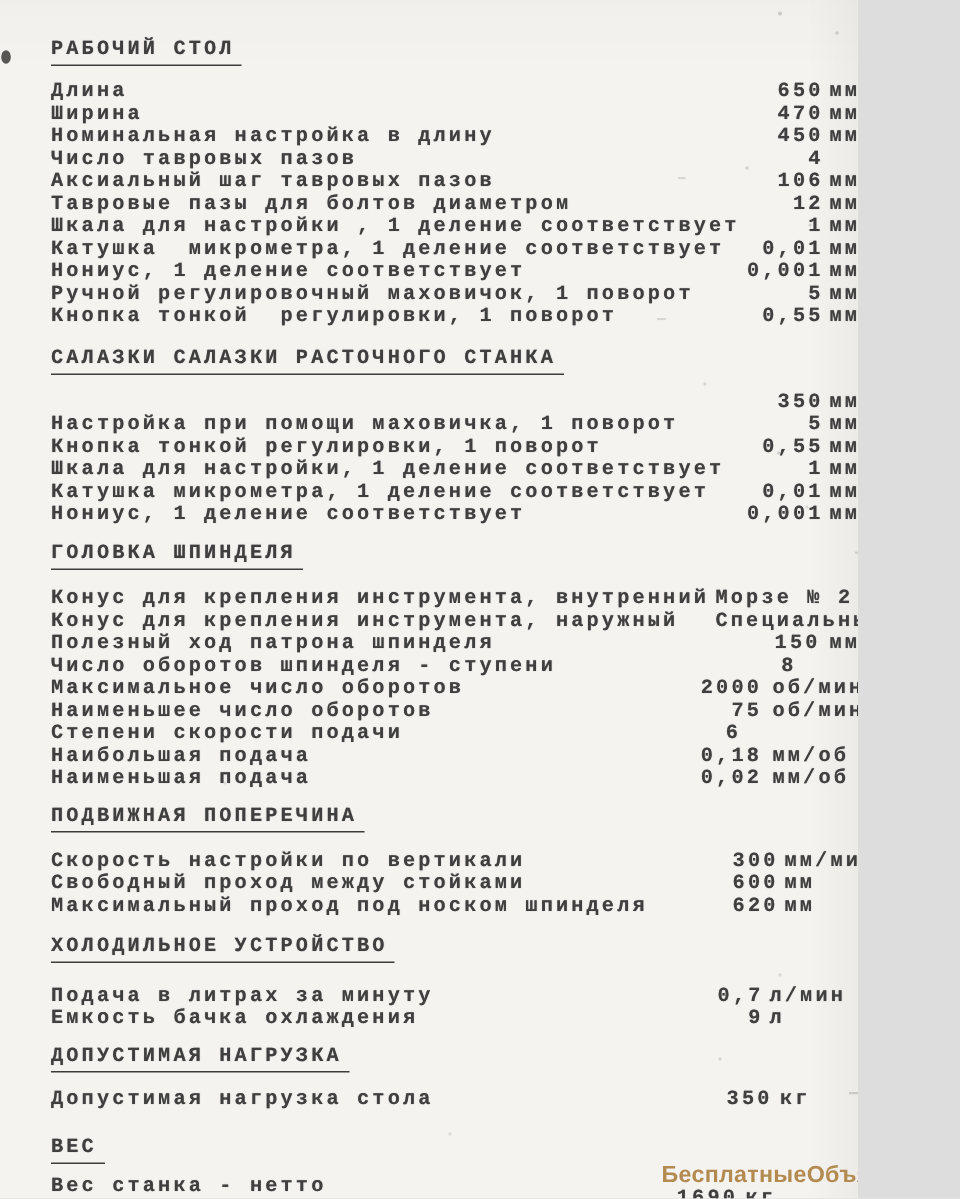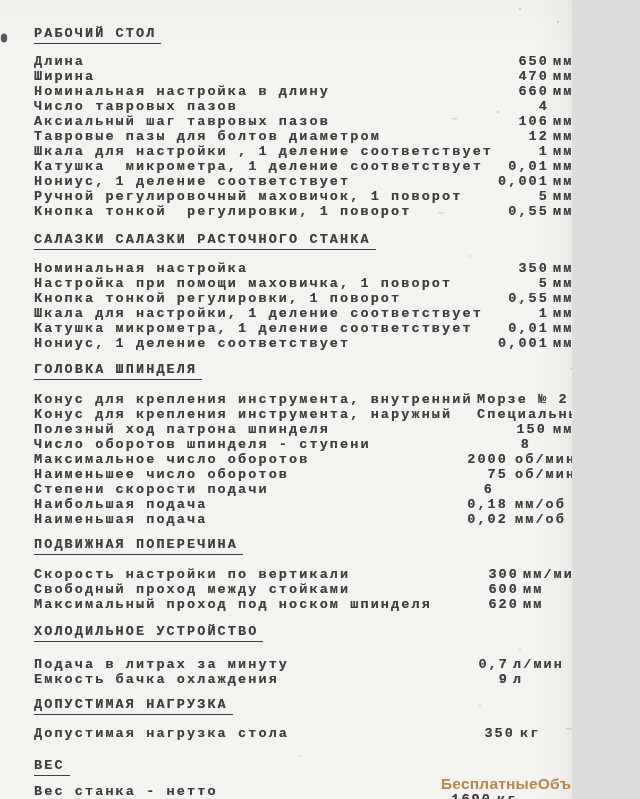--- a/index.html
+++ b/index.html
@@ -57,21 +57,21 @@
         <span class="num" style="left: 419px; top: 0px;">650</span>
         <span class="unit" style="left: 553px; top: 0px;">мм</span>
       </div>
       <div class="row" style="top: 70px;">
         <span class="label">Ширина</span>
         <span class="num" style="left: 419px; top: 0px;">470</span>
         <span class="unit" style="left: 553px; top: 0px;">мм</span>
       </div>
       <div class="row" style="top: 85px; padding-left: 28px;">
         <span class="label">Номинальная настройка в длину</span>
-        <span class="num" style="left: 419px; top: 0px;">660</span>
+        <span class="num" style="left: 419px; top: 0px;">450</span>
         <span class="unit" style="left: 553px; top: 0px;">мм</span>
       </div>
       <div class="row" style="top: 100px;">
         <span class="label">Число тавровых пазов</span>
         <span class="num" style="left: 419px; top: 0px;">4</span>
       </div>
       <div class="row" style="top: 115px;">
         <span class="label">Аксиальный шаг тавровых пазов</span>
         <span class="num" style="left: 419px; top: 0px;">106</span>
         <span class="unit" style="left: 553px; top: 0px;">мм</span>
@@ -101,21 +101,20 @@
         <span class="num" style="left: 419px; top: 0px;">5</span>
         <span class="unit" style="left: 553px; top: 0px;">мм</span>
       </div>
       <div class="row" style="top: 205px;">
         <span class="label">Кнопка тонкой  регулировки, 1 поворот</span>
         <span class="num" style="left: 419px; top: 0px;">0,55</span>
         <span class="unit" style="left: 553px; top: 0px;">мм</span>
       </div>
       <div class="sec-title" style="top: 233px;"><span class="tt">САЛАЗКИ САЛАЗКИ РАСТОЧНОГО СТАНКА</span></div>
       <div class="row" style="top: 262px;">
-        <span class="label">Номинальная настройка</span>
         <span class="num" style="left: 419px; top: 0px;">350</span>
         <span class="unit" style="left: 553px; top: 0px;">мм</span>
       </div>
       <div class="row" style="top: 277px;">
         <span class="label">Настройка при помощи маховичка, 1 поворот</span>
         <span class="num" style="left: 419px; top: 0px;">5</span>
         <span class="unit" style="left: 553px; top: 0px;">мм</span>
       </div>
       <div class="row" style="top: 292px;">
         <span class="label">Кнопка тонкой регулировки, 1 поворот</span>

